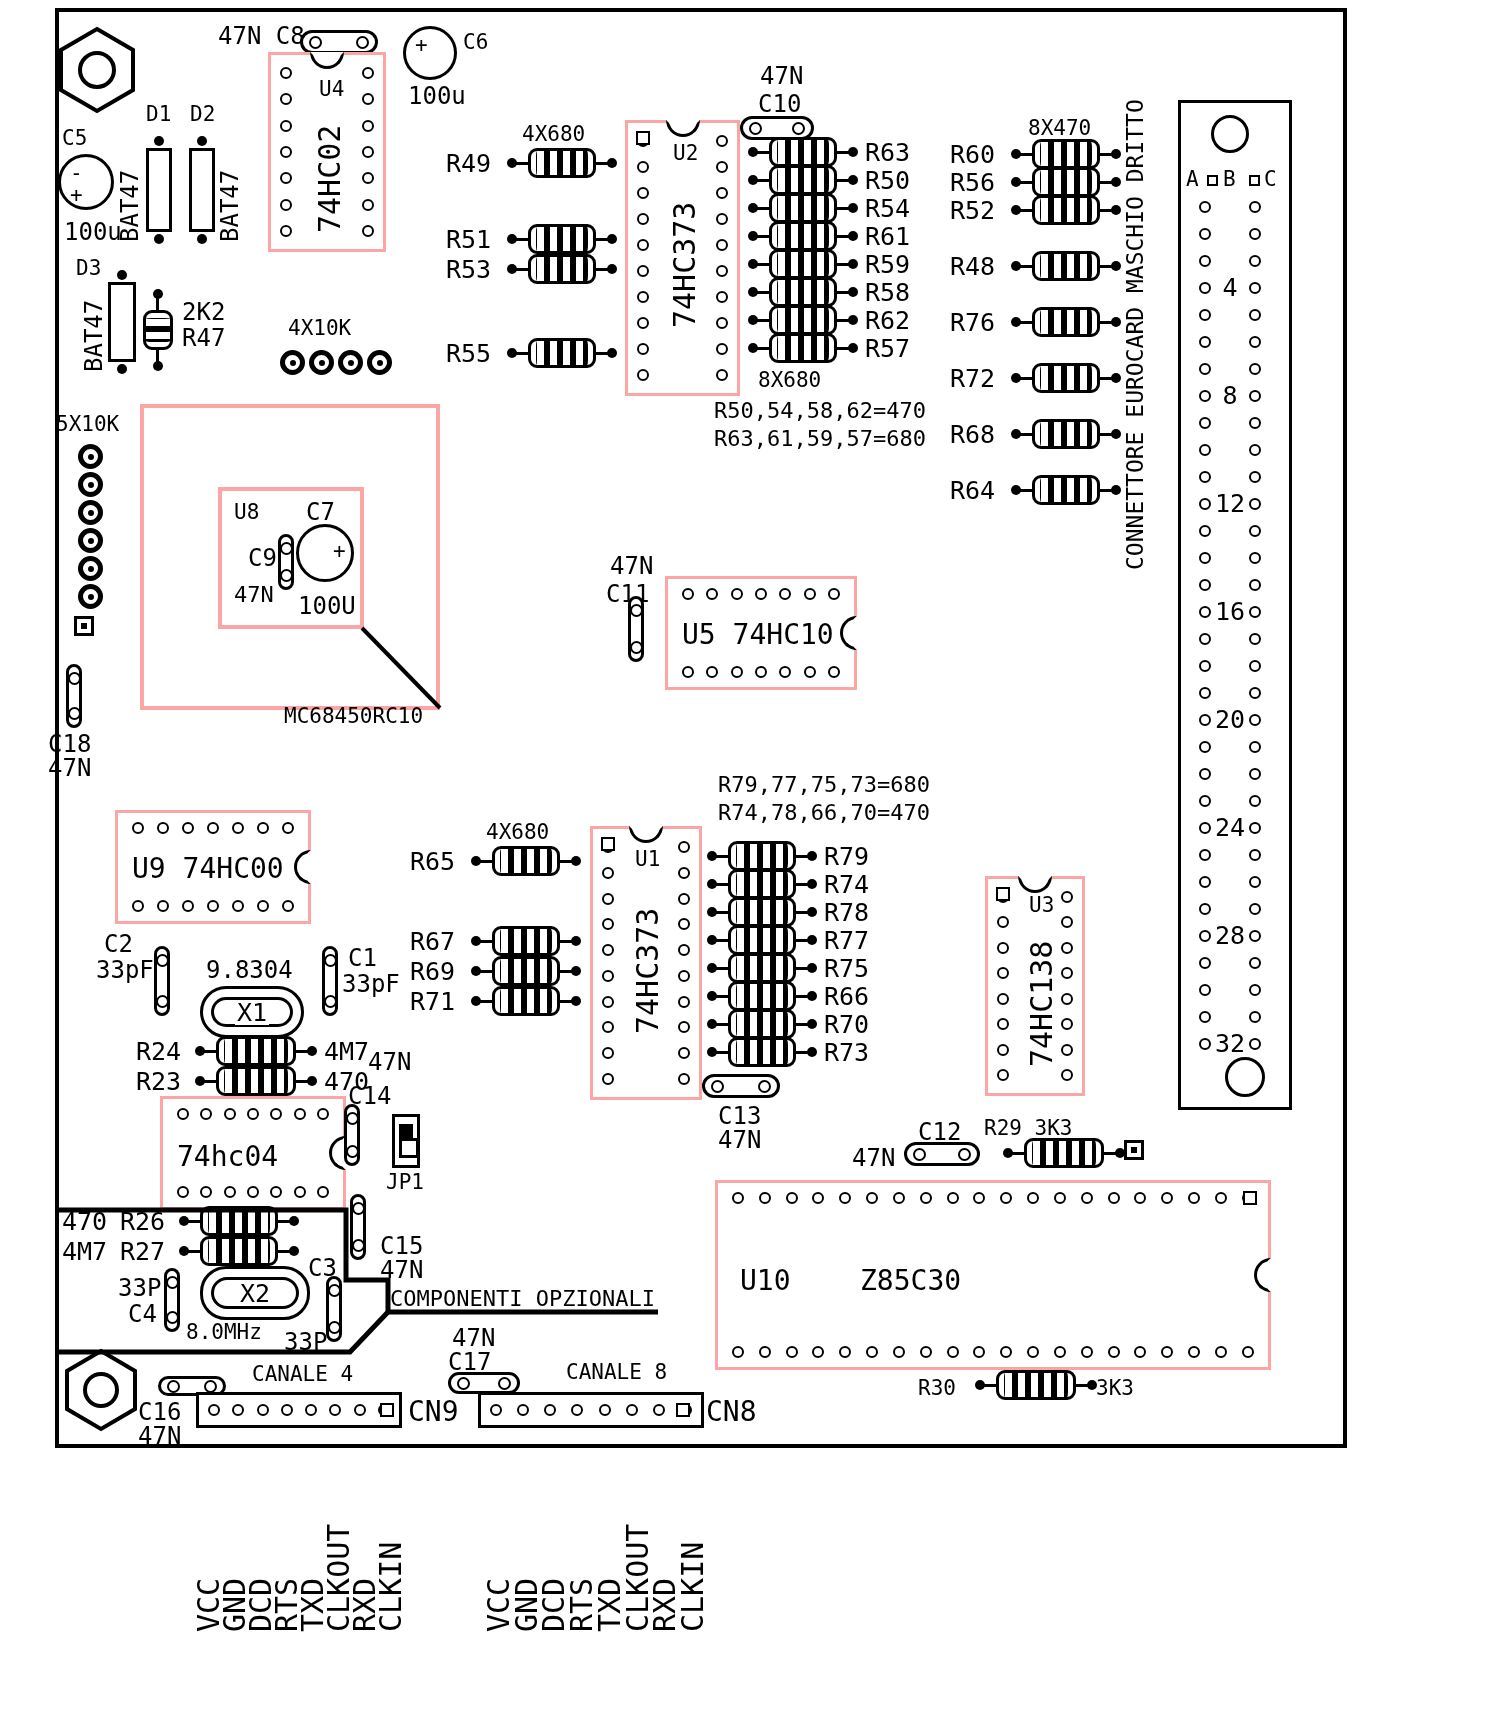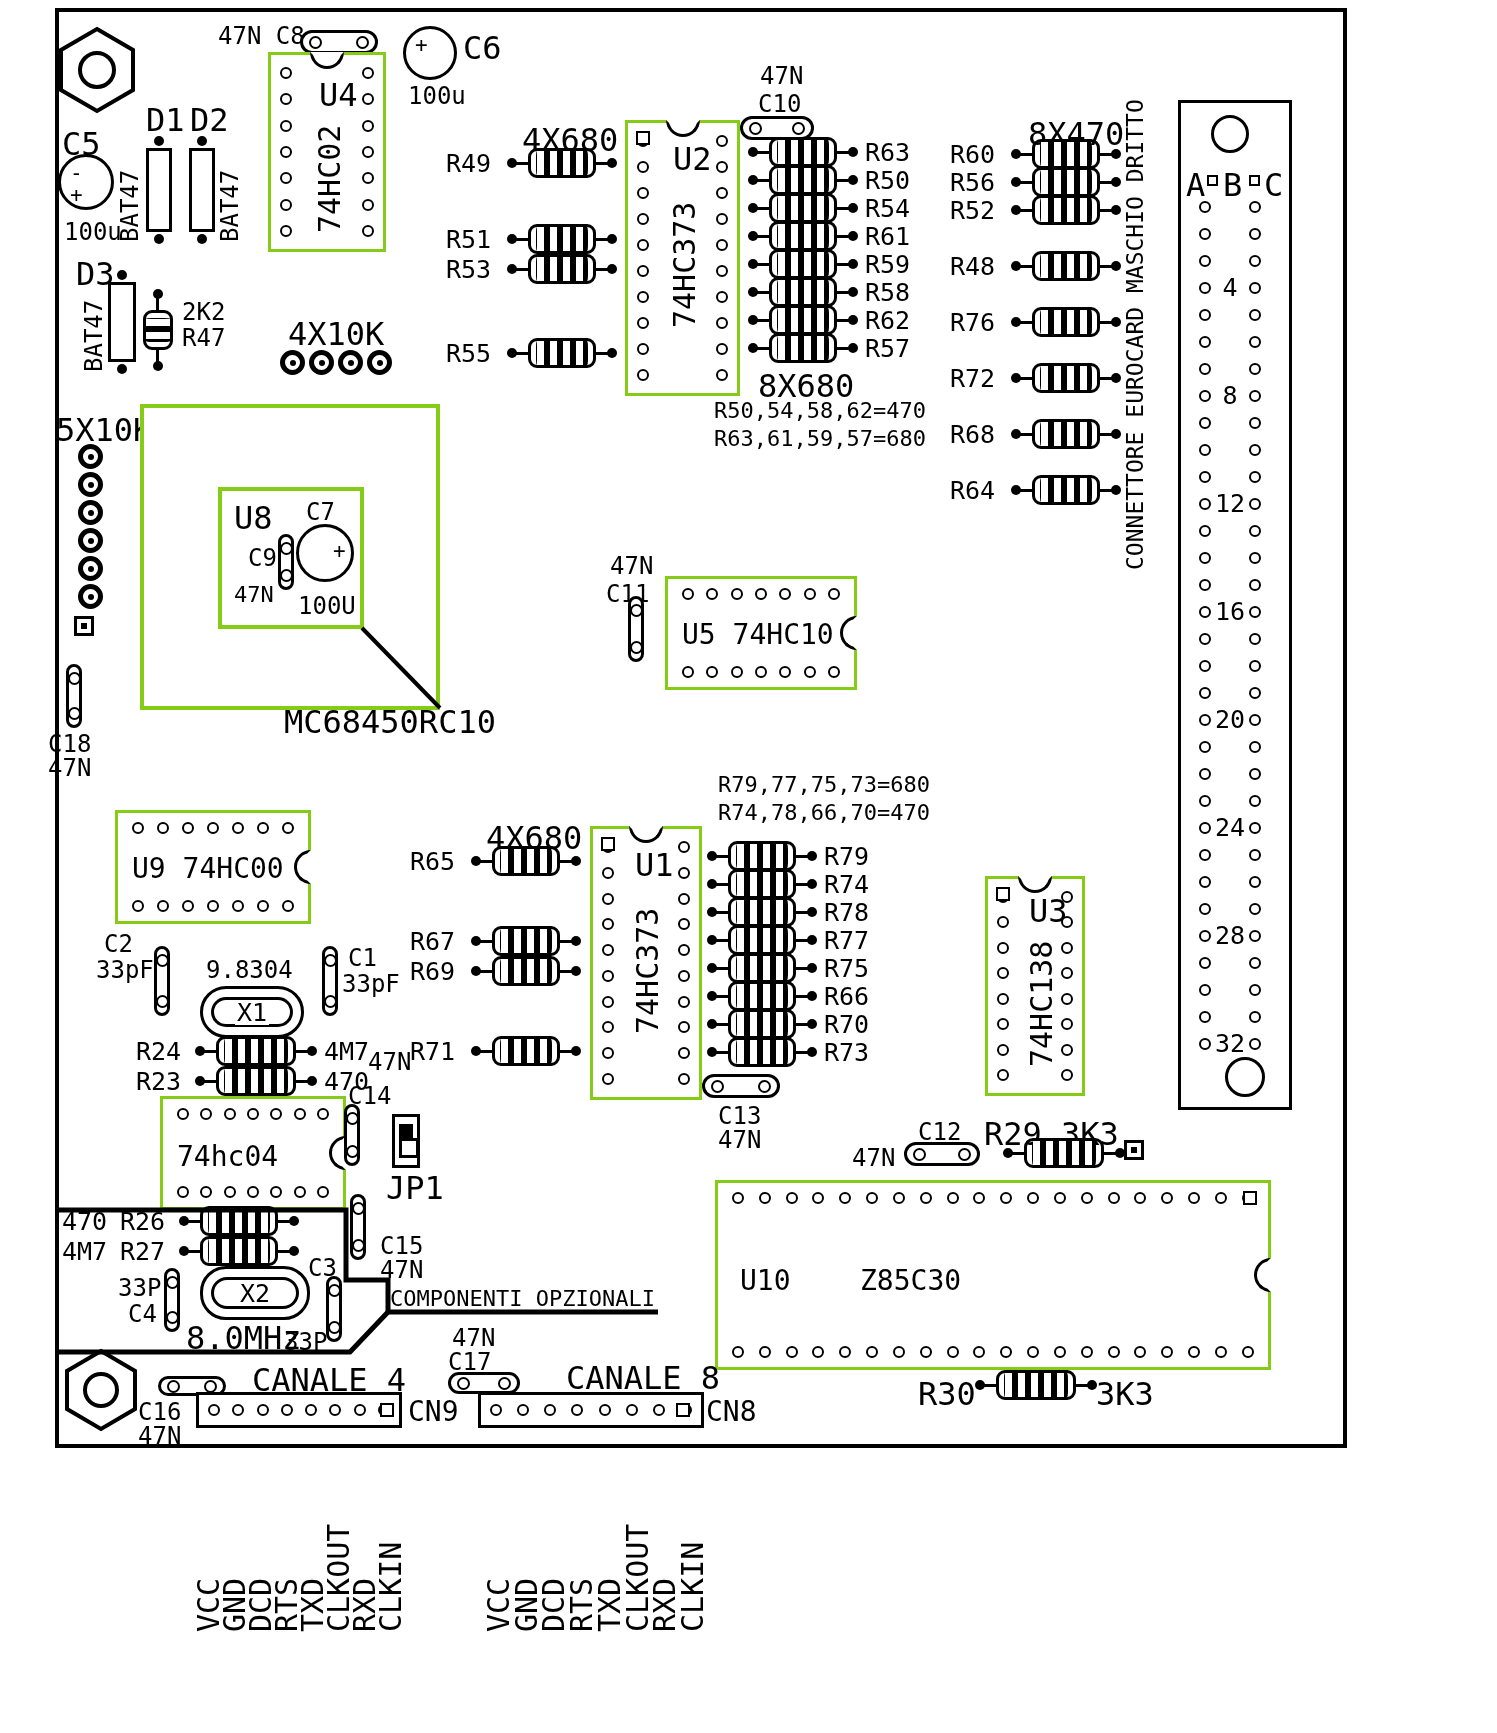--- a/index.html
+++ b/index.html
@@ -3,25 +3,25 @@
 <meta charset="utf-8">
 <style>
   *{box-sizing:border-box;margin:0;padding:0}
   body{background:#fff}
   .canvas{position:relative;width:1497px;height:1733px;background:#fff;color:#000;
           font-family:"DejaVu Sans Mono","Liberation Mono",monospace;overflow:hidden}
   .abs{position:absolute}
   .board{position:absolute;left:55px;top:8px;width:1292px;height:1440px;border:4px solid #000}
   .lbl{position:absolute;line-height:1;white-space:nowrap;font-size:24px}
   .f22{font-size:22px}.f23{font-size:23px}.f24{font-size:24px}
-  .f26{font-size:32px}.f28{font-size:28px}.f29{font-size:29px}.f30{font-size:30px}
+  .f26{font-size:21px}.f28{font-size:28px}.f29{font-size:29px}.f30{font-size:30px}
   .vlbl{position:absolute;writing-mode:vertical-rl;transform:rotate(180deg);line-height:1;white-space:nowrap}
   .tac{text-align:center}
   
-  .ic{position:absolute;border:3px solid #84cc16;background:#fff}
+  .ic{position:absolute;border:3px solid #fca5a5;background:#fff}
   .dip .col{position:absolute;top:12px;bottom:12px;display:flex;flex-direction:column;justify-content:space-between}
   .dip .col.l{left:9px}.dip .col.r{right:9px}
   .dip .row{position:absolute;left:14px;right:14px;display:flex;justify-content:space-between}
   .dip .row.t{top:9px}.dip .row.b{bottom:9px}
   .pad{width:12px;height:12px;border:2.5px solid #000;border-radius:50%;background:#fff;flex:0 0 auto;display:inline-block}
   .notch-t{position:absolute;left:50%;top:-3px;width:34px;height:17px;margin-left:-17px;background:#fff;
            border:3px solid #000;border-top-color:#fff;border-radius:0 0 34px 34px}
   .notch-r{position:absolute;right:-3px;top:50%;width:17px;height:34px;margin-top:-17px;background:#fff;
            border:3px solid #000;border-right-color:#fff;border-radius:34px 0 0 34px}
   .psq{position:absolute;width:14px;height:14px;border:2.5px solid #000;background:#fff}
@@ -37,21 +37,21 @@
   
   .bank{position:absolute;display:flex;flex-direction:column}
   .bankrow{display:flex;align-items:center;height:28px}
   .bankrow.h30{height:30px}
   .rlabel{font-size:25px;line-height:1;white-space:nowrap}
   .lab-r .rlabel{margin-left:12px}
   .lab-l .rlabel{width:66px}
   .btop .bankrow:nth-child(2){margin-top:46px}
   .btop .bankrow:nth-child(4){margin-top:54px}
   .bmid .bankrow:nth-child(2){margin-top:50px}
-  .bmid .bankrow:nth-child(4){margin-top:50px}
+  .bmid .bankrow:nth-child(4){}
   .b470 .bankrow:nth-child(n+4){margin-top:28px}
   .xt .rlabel.rv{width:58px}
   .xt .rlabel.rr{width:64px}
   .xt .rlabel.r2{margin-left:12px}
   
   .capov{position:absolute;border:3px solid #000;border-radius:14px;background:#fff}
   .capov::before,.capov::after{content:"";position:absolute;top:50%;width:9px;height:9px;margin-top:-6px;border:2px solid #000;border-radius:50%}
   .capov::before{left:6px}.capov::after{right:6px}
   .capv{position:absolute;border:3px solid #000;border-radius:12px;background:#fff}
   .capv::before,.capv::after{content:"";position:absolute;left:50%;width:9px;height:9px;margin-left:-6px;border:2px solid #000;border-radius:50%}

